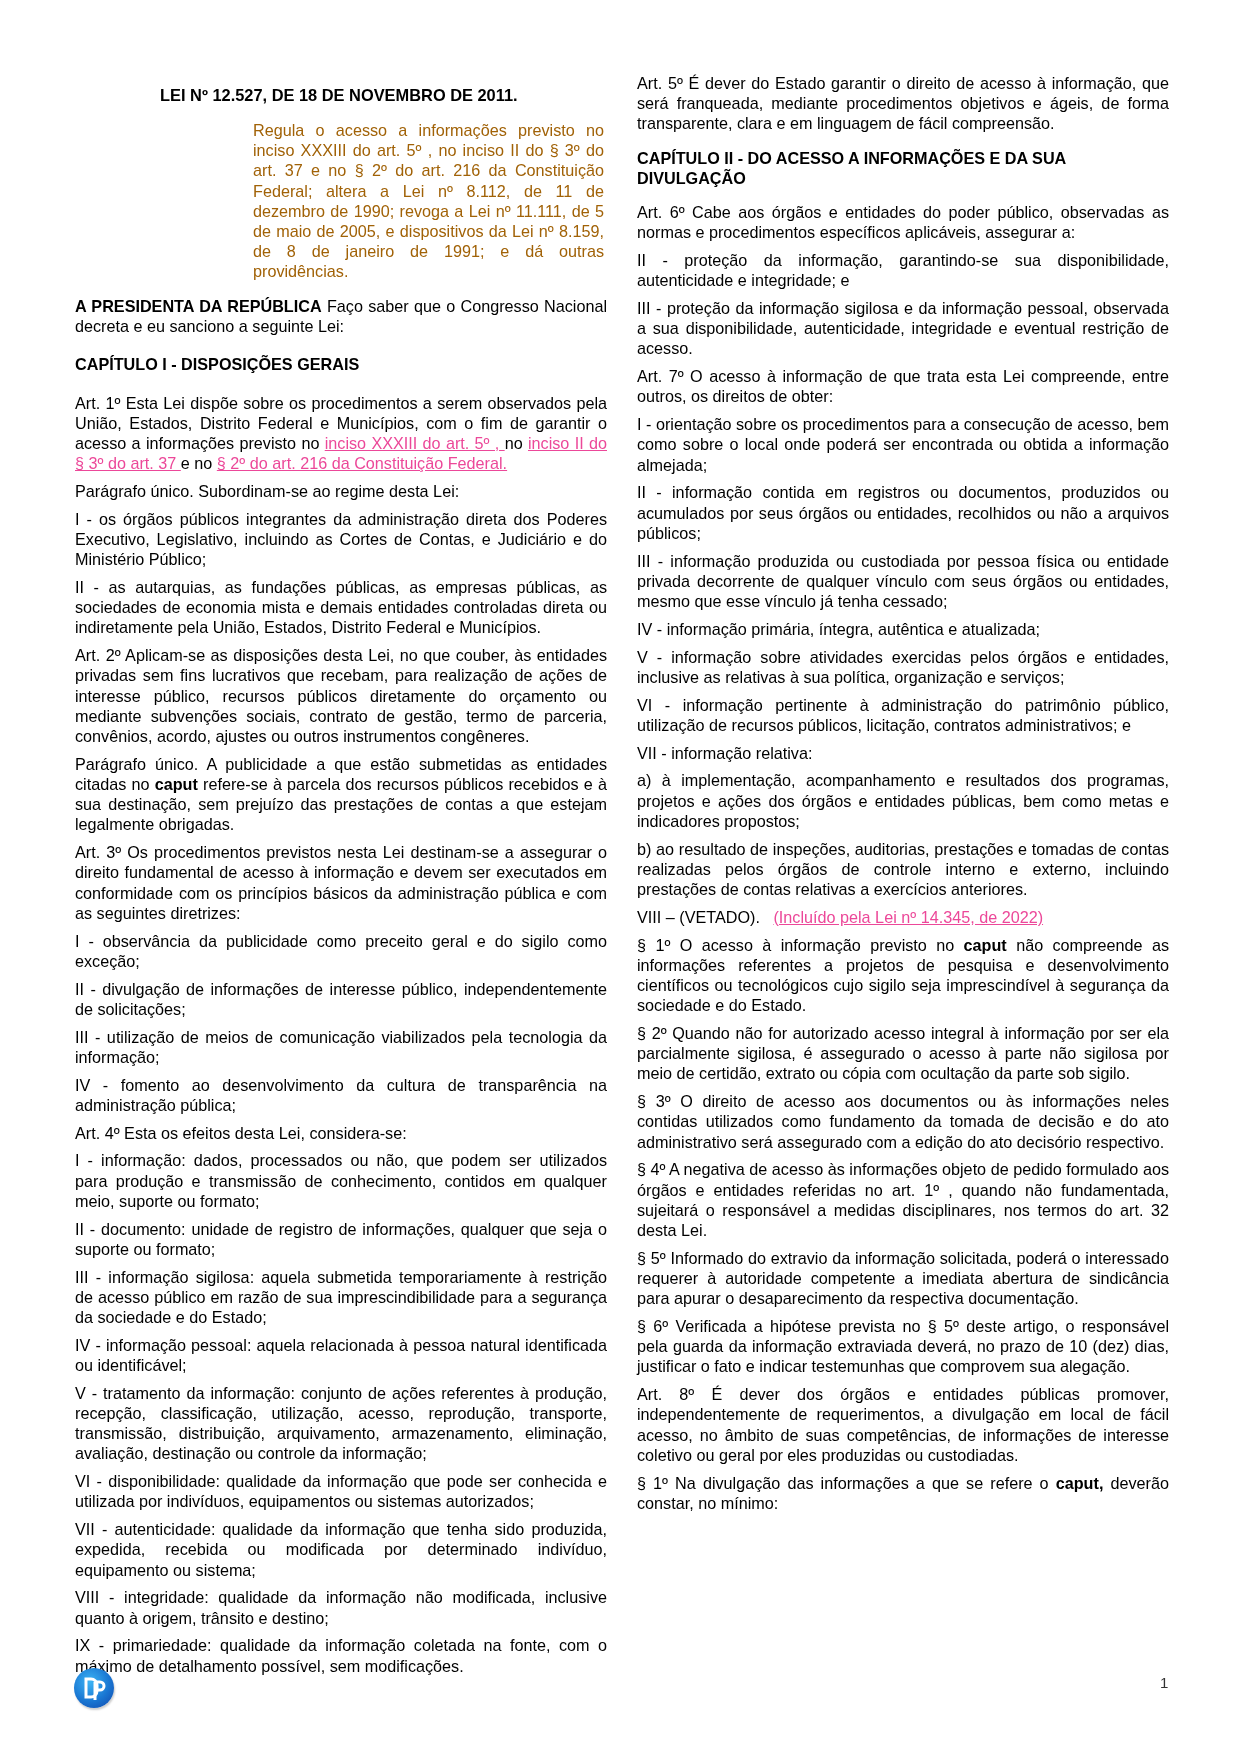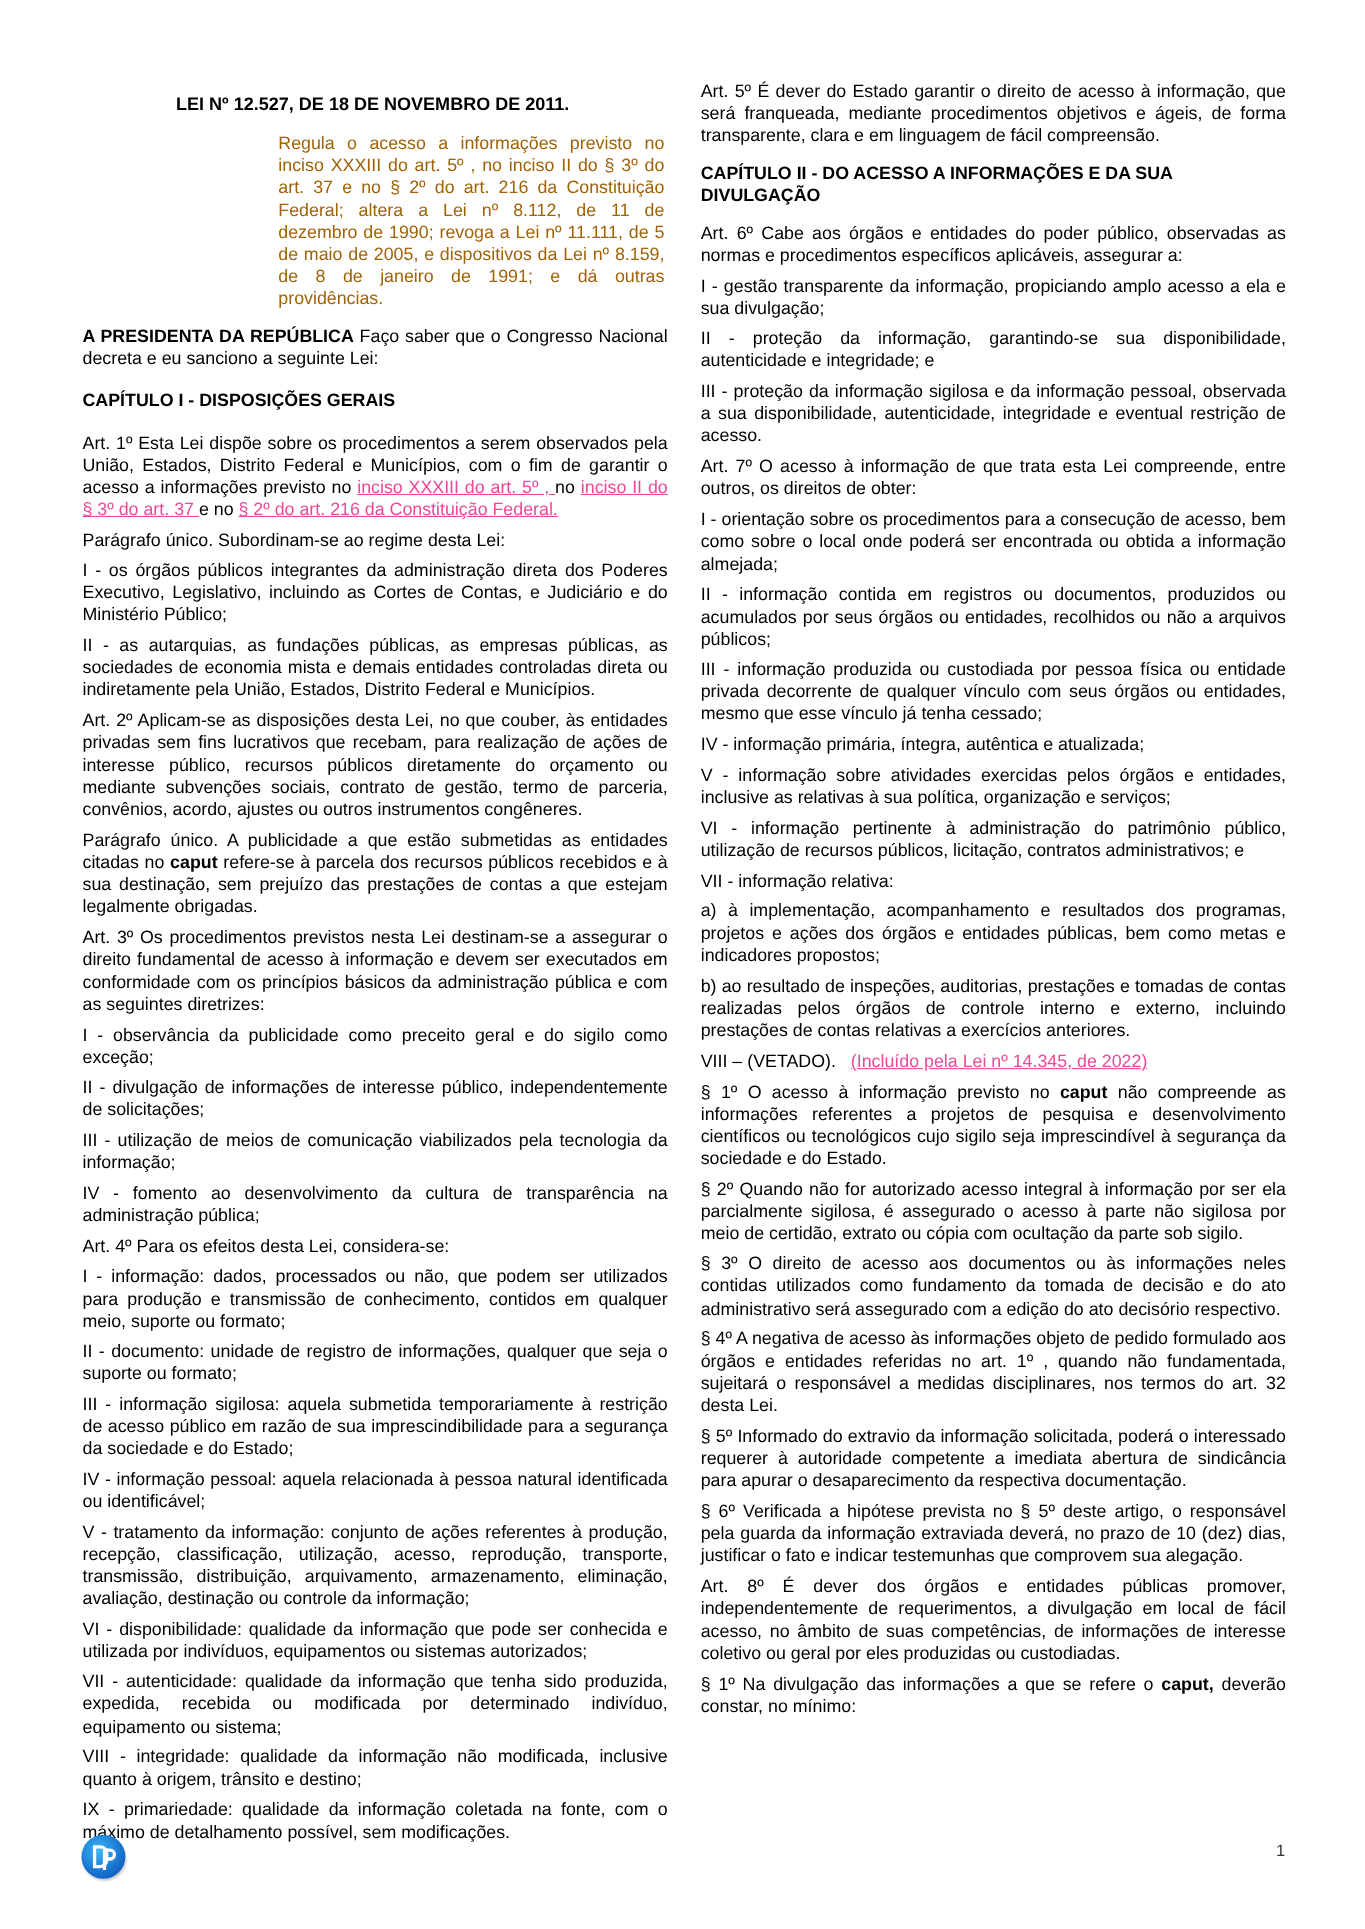--- a/index.html
+++ b/index.html
@@ -41,42 +41,41 @@
 
     <p>Art. 2º Aplicam-se as disposições desta Lei, no que couber, às entidades privadas sem fins lucrativos que recebam, para realização de ações de interesse público, recursos públicos diretamente do orçamento ou mediante subvenções sociais, contrato de gestão, termo de parceria, convênios, acordo, ajustes ou outros instrumentos congêneres.</p>
     <p><span>Parágrafo único. A publicidade a que estão submetidas as entidades citadas no </span><b>caput</b><span> refere-se à parcela dos recursos públicos recebidos e à sua destinação, sem prejuízo das prestações de contas a que estejam legalmente obrigadas.</span></p>
 
     <p>Art. 3º Os procedimentos previstos nesta Lei destinam-se a assegurar o direito fundamental de acesso à informação e devem ser executados em conformidade com os princípios básicos da administração pública e com as seguintes diretrizes:</p>
     <p>I - observância da publicidade como preceito geral e do sigilo como exceção;</p>
     <p>II - divulgação de informações de interesse público, independentemente de solicitações;</p>
     <p>III - utilização de meios de comunicação viabilizados pela tecnologia da informação;</p>
     <p>IV - fomento ao desenvolvimento da cultura de transparência na administração pública;</p>
 
-    <p>Art. 4º Para os efeitos desta Lei, considera-se:</p>
+    <p>Art. 4º Esta os efeitos desta Lei, considera-se:</p>
     <p>I - informação: dados, processados ou não, que podem ser utilizados para produção e transmissão de conhecimento, contidos em qualquer meio, suporte ou formato;</p>
     <p>II - documento: unidade de registro de informações, qualquer que seja o suporte ou formato;</p>
     <p>III - informação sigilosa: aquela submetida temporariamente à restrição de acesso público em razão de sua imprescindibilidade para a segurança da sociedade e do Estado;</p>
     <p>IV - informação pessoal: aquela relacionada à pessoa natural identificada ou identificável;</p>
     <p>V - tratamento da informação: conjunto de ações referentes à produção, recepção, classificação, utilização, acesso, reprodução, transporte, transmissão, distribuição, arquivamento, armazenamento, eliminação, avaliação, destinação ou controle da informação;</p>
     <p>VI - disponibilidade: qualidade da informação que pode ser conhecida e utilizada por indivíduos, equipamentos ou sistemas autorizados;</p>
     <p>VII - autenticidade: qualidade da informação que tenha sido produzida, expedida, recebida ou modificada por determinado indivíduo, equipamento ou sistema;</p>
     <p>VIII - integridade: qualidade da informação não modificada, inclusive quanto à origem, trânsito e destino;</p>
     <p>IX - primariedade: qualidade da informação coletada na fonte, com o máximo de detalhamento possível, sem modificações.</p>
   </div>
 
   <div class="col col-right" style="top:73px;">
     <p>Art. 5º É dever do Estado garantir o direito de acesso à informação, que será franqueada, mediante procedimentos objetivos e ágeis, de forma transparente, clara e em linguagem de fácil compreensão.</p>
 
     <div class="chapter" style="margin-top:14px;margin-bottom:14px;">
       <div>CAPÍTULO II - DO ACESSO A INFORMAÇÕES E DA SUA</div>
       <div>DIVULGAÇÃO</div>
     </div>
 
     <p>Art. 6º Cabe aos órgãos e entidades do poder público, observadas as normas e procedimentos específicos aplicáveis, assegurar a:</p>
-    <p>I - gestão transparente da informação, propiciando amplo acesso a ela e sua divulgação;</p>
     <p>II - proteção da informação, garantindo-se sua disponibilidade, autenticidade e integridade; e</p>
     <p>III - proteção da informação sigilosa e da informação pessoal, observada a sua disponibilidade, autenticidade, integridade e eventual restrição de acesso.</p>
 
     <p>Art. 7º O acesso à informação de que trata esta Lei compreende, entre outros, os direitos de obter:</p>
     <p>I - orientação sobre os procedimentos para a consecução de acesso, bem como sobre o local onde poderá ser encontrada ou obtida a informação almejada;</p>
     <p>II - informação contida em registros ou documentos, produzidos ou acumulados por seus órgãos ou entidades, recolhidos ou não a arquivos públicos;</p>
     <p>III - informação produzida ou custodiada por pessoa física ou entidade privada decorrente de qualquer vínculo com seus órgãos ou entidades, mesmo que esse vínculo já tenha cessado;</p>
     <p>IV - informação primária, íntegra, autêntica e atualizada;</p>
     <p>V - informação sobre atividades exercidas pelos órgãos e entidades, inclusive as relativas à sua política, organização e serviços;</p>
     <p>VI - informação pertinente à administração do patrimônio público, utilização de recursos públicos, licitação, contratos administrativos; e</p>

